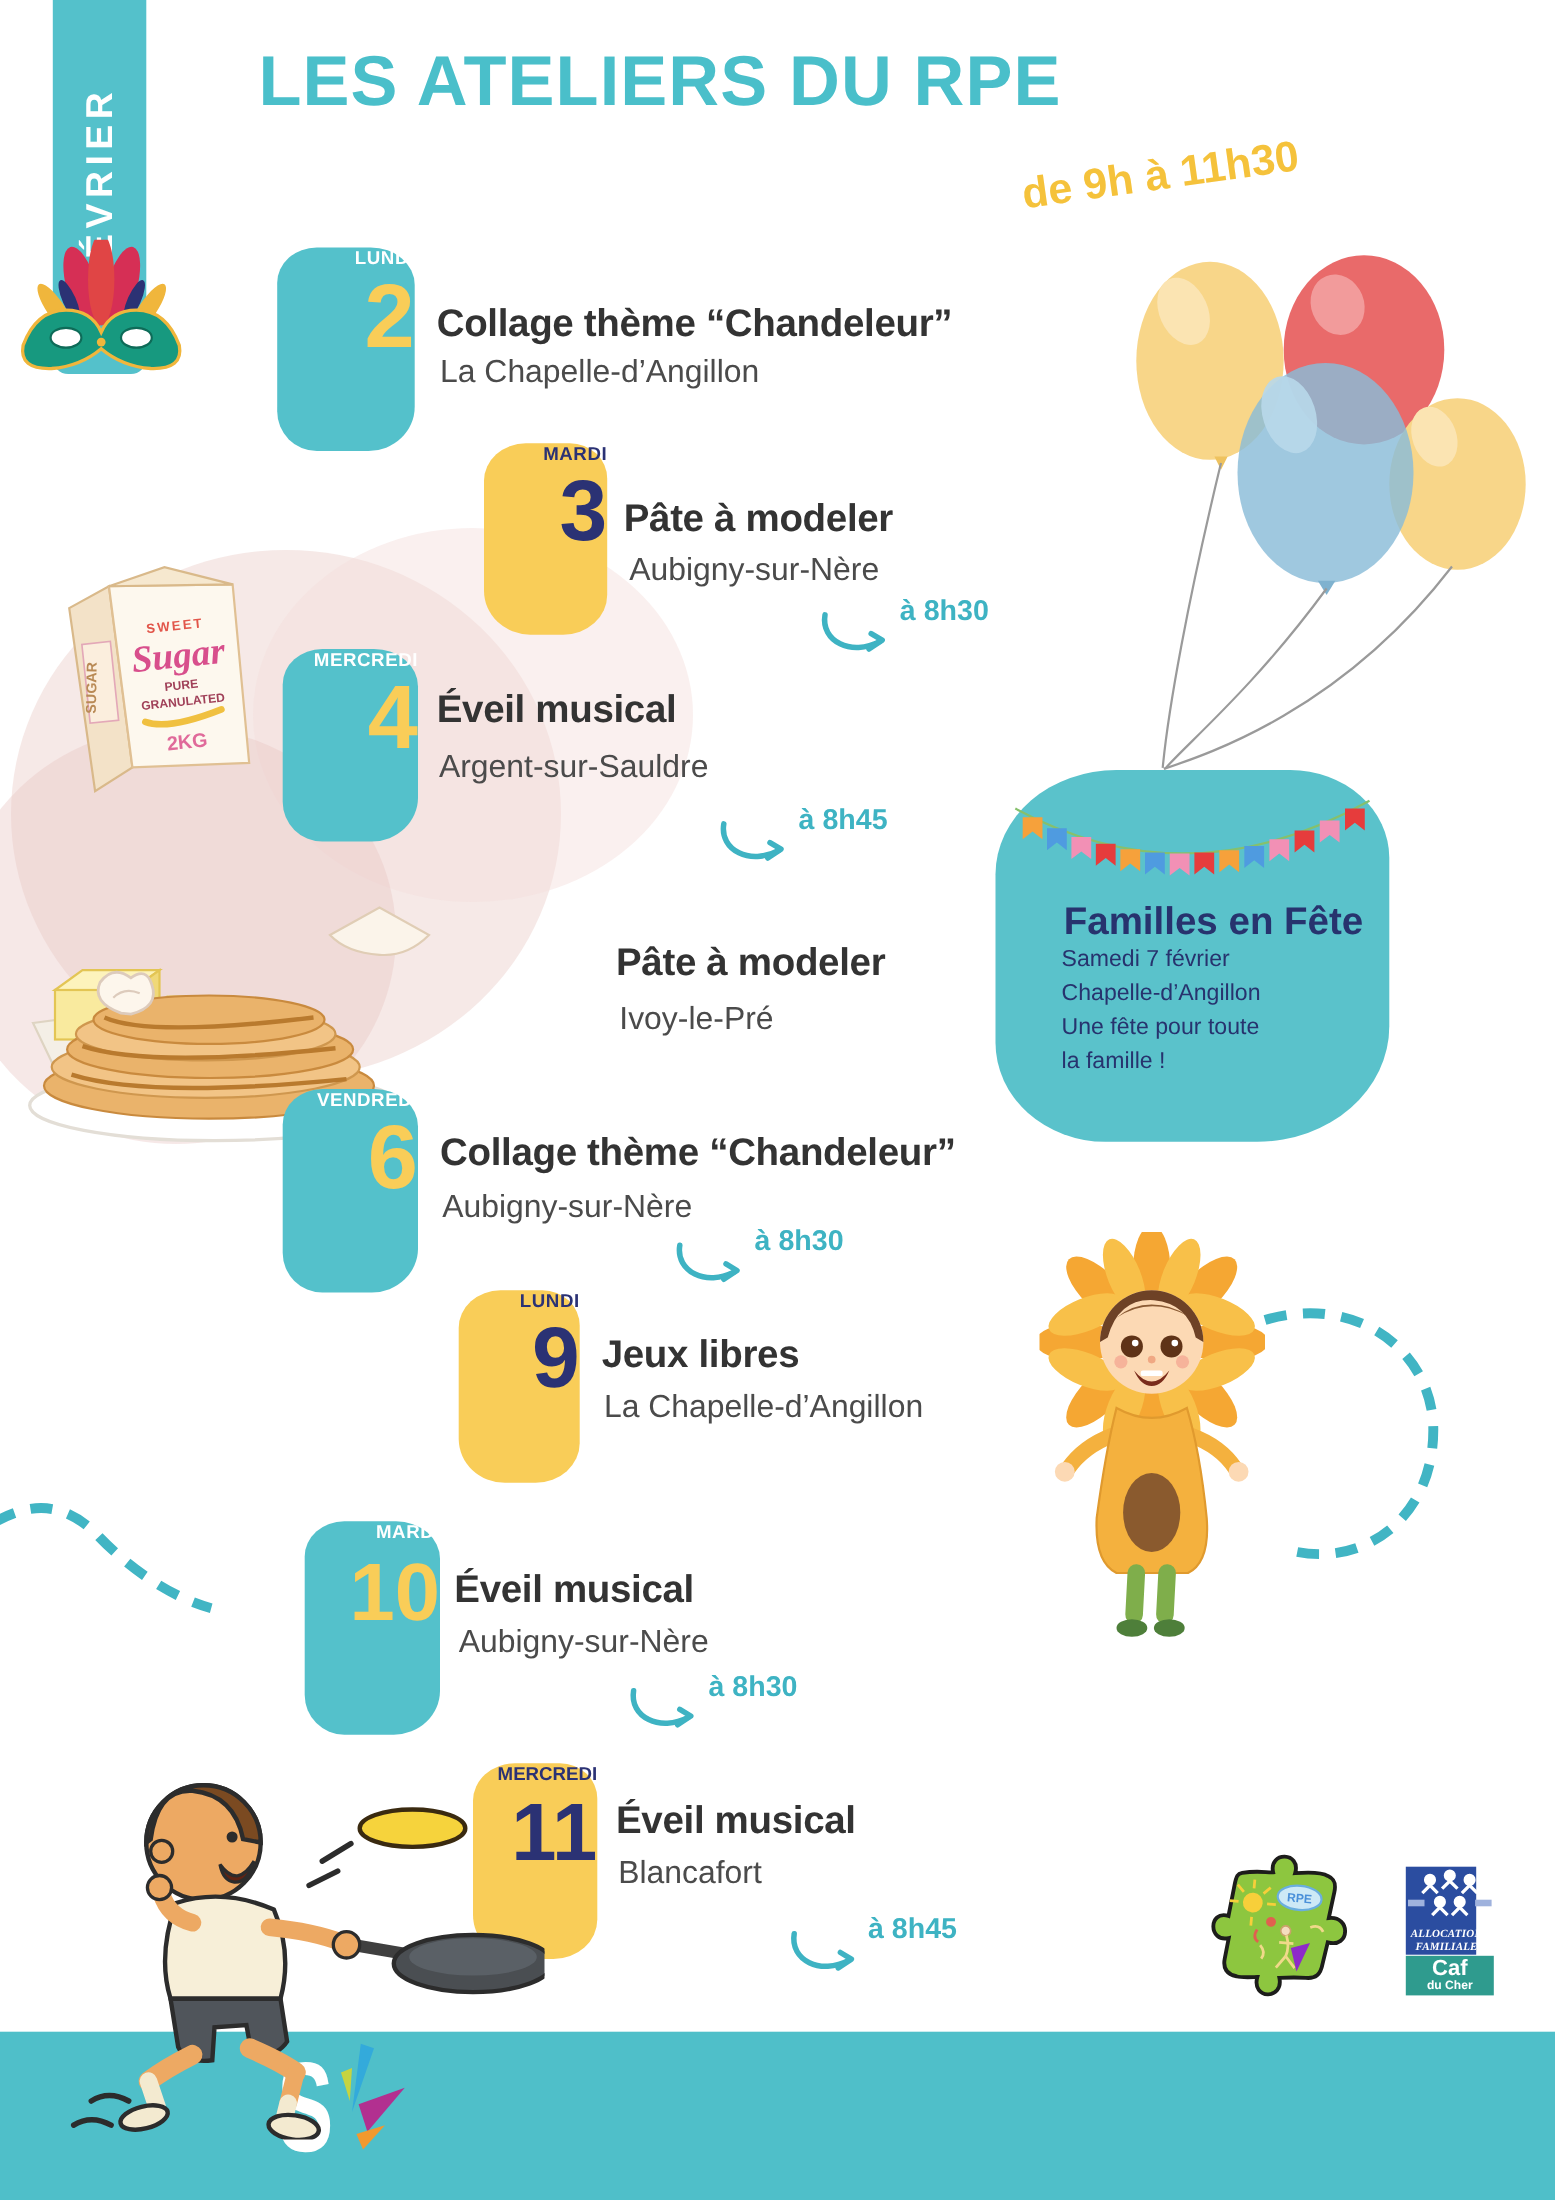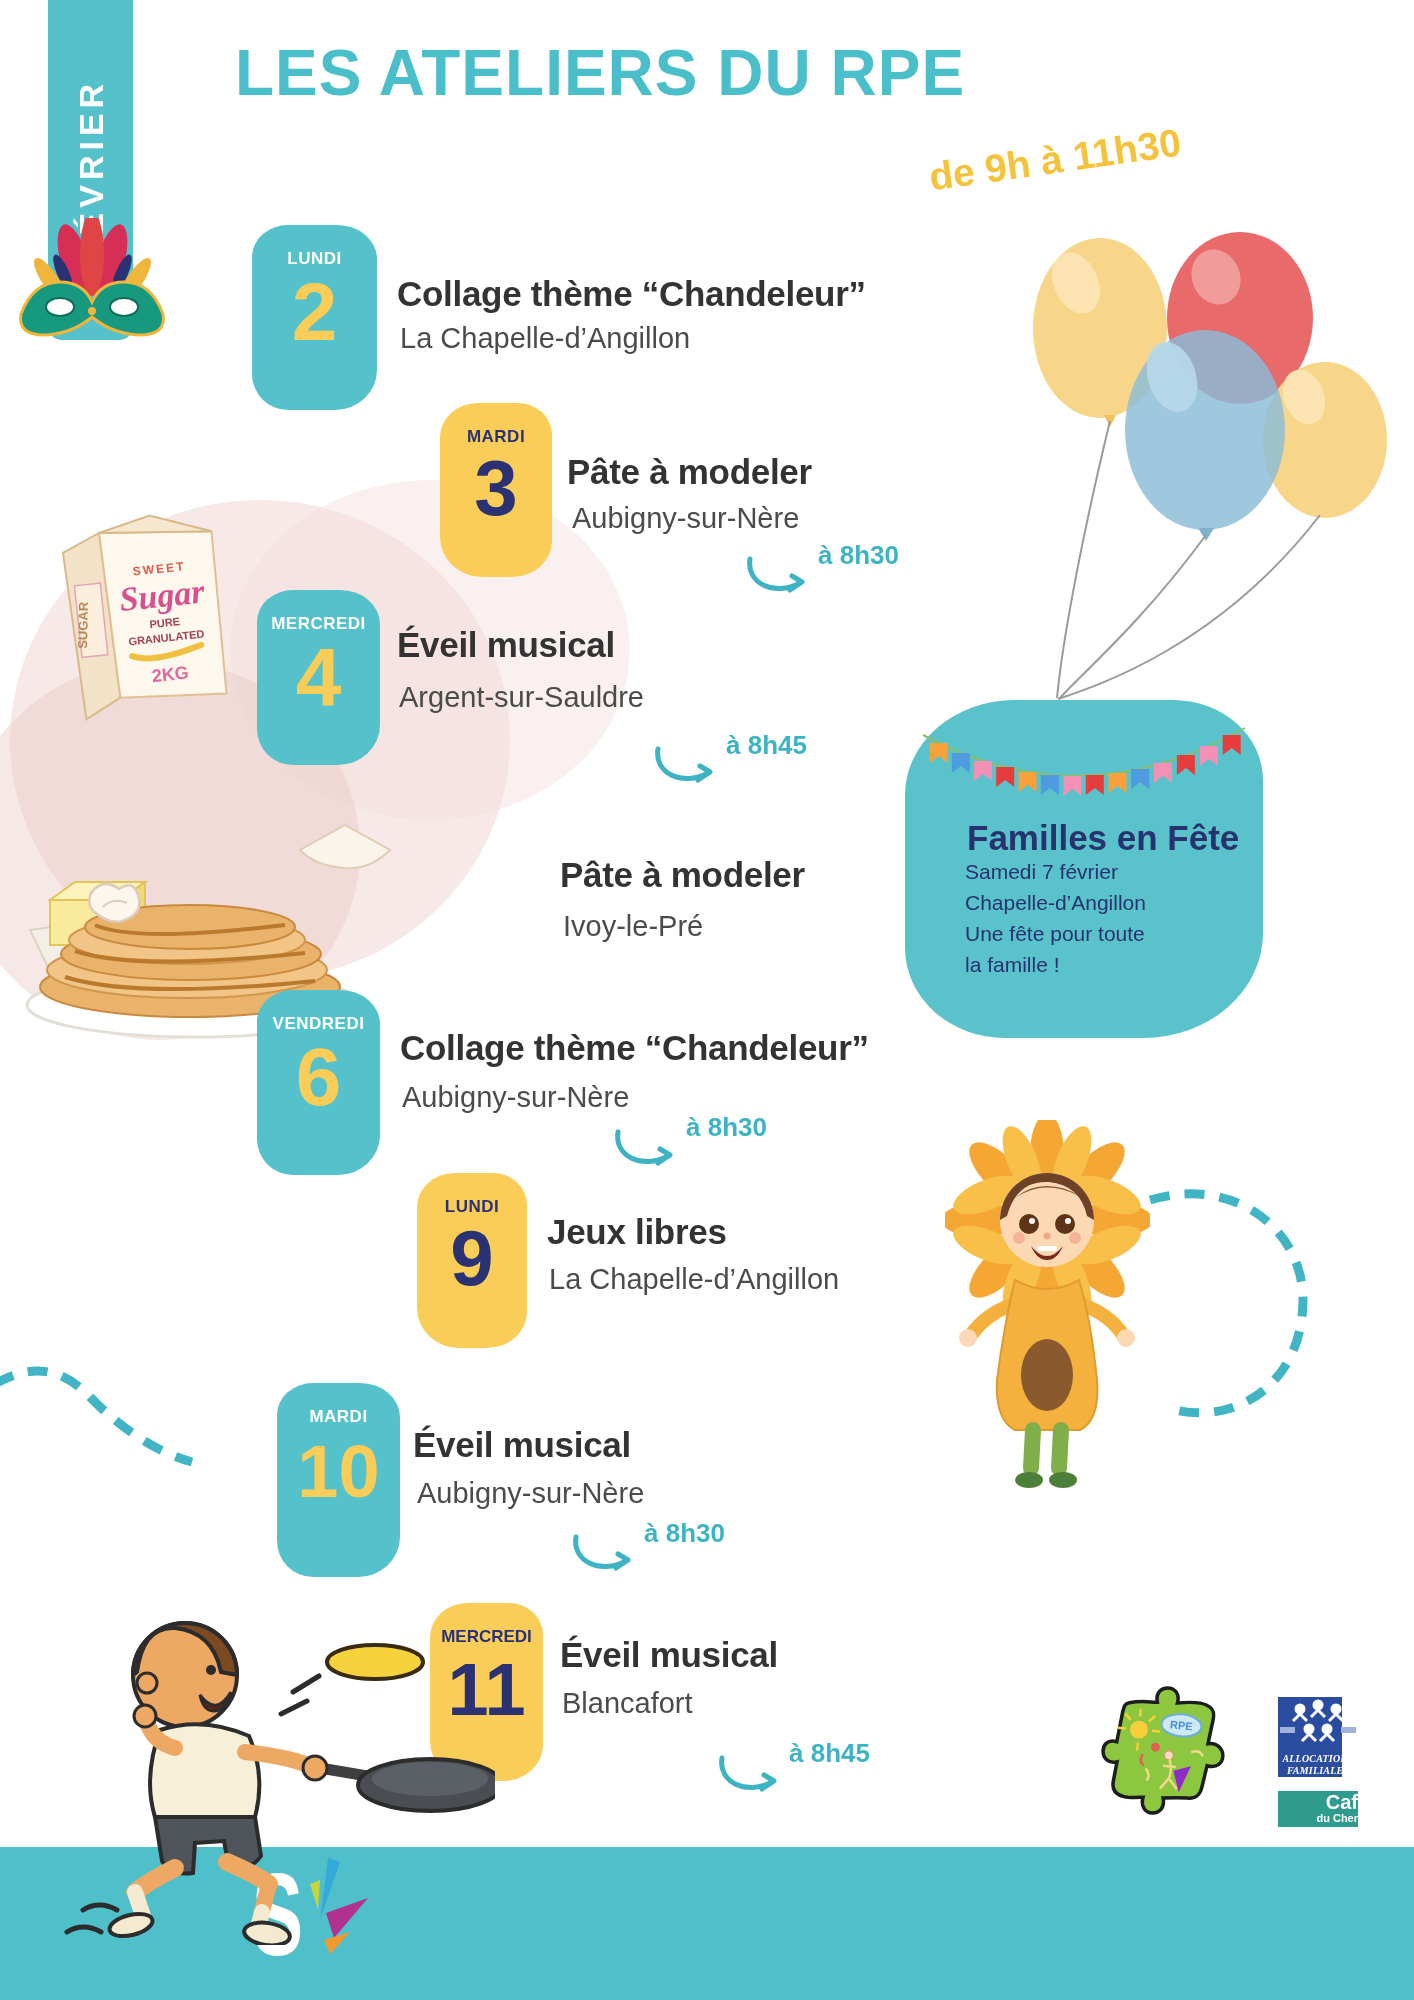--- a/index.html
+++ b/index.html
@@ -9,21 +9,21 @@
 
   .month-ribbon{left:48px;top:0;width:85px;height:340px;background:#54c1cb;border-radius:0 0 14px 14px}
   .month-ribbon span{position:absolute;left:50%;top:50%;transform:translate(-50%,-50%) rotate(-90deg);
     white-space:nowrap;color:#fff;font-weight:800;font-size:34px;letter-spacing:5px}
 
   .main-title{left:230px;top:36px;width:740px;text-align:center;color:#4abfca;
     font-weight:900;font-size:64px;letter-spacing:1px;white-space:nowrap}
   .time-range{left:915px;top:138px;width:280px;text-align:center;color:#f5c23b;
     font-weight:800;font-size:39px;transform:rotate(-8deg);white-space:nowrap}
 
-  .badge{position:absolute;display:flex;flex-direction:column;align-items:center;padding-top:24px}
+  .badge{position:absolute;display:flex;flex-direction:column;align-items:flex-end;}
   .badge .day{font-weight:800;font-size:17px;letter-spacing:.5px}
   .badge .num{font-weight:800;font-size:82px;line-height:.95;margin-top:4px}
   .badge.teal{background:#54c1cb;border-radius:36px 40px 42px 36px / 32px 34px 40px 36px}
   .badge.teal .day{color:#ffffff}
   .badge.teal .num{color:#f9cd58}
   .badge.yellow{background:#f9cd58;border-radius:38px 34px 40px 42px / 34px 32px 36px 40px}
   .badge.yellow .day{color:#2b3274}
   .badge.yellow .num{color:#2b3274}
 
   .etitle{position:absolute;font-weight:800;font-size:35px;color:#333333;letter-spacing:-.3px;white-space:nowrap}
@@ -40,21 +40,21 @@
   .footer-text{left:400px;top:1879px;width:780px;text-align:center;color:#ffffff;
     font-weight:800;font-size:26px;line-height:35px}
   .s-logo{left:252px;top:1866px;color:#ffffff;font-weight:900;font-size:116px;line-height:.85;
     transform:scaleX(.66);transform-origin:left top}
 
   .caf-logo{left:1278px;top:1697px;width:80px;height:118px}
   .caf-top{width:64px;height:80px;background:#2b4da0;position:relative}
   .caf-top .t1{position:absolute;left:0;width:80px;text-align:center;top:56px;color:#fff;
     font-family:"Liberation Serif",serif;font-style:italic;font-weight:700;font-size:10px;letter-spacing:.2px}
   .caf-top .t2{top:68px}
-  .caf-bottom{width:80px;height:36px;margin-top:14px;background:#2f9b8e;text-align:right;color:#fff}
+  .caf-bottom{width:80px;height:36px;margin-top:1px;background:#2f9b8e;text-align:center;color:#fff}
   .caf-bottom .name{font-weight:700;font-size:20px;line-height:20px;padding-top:1px}
   .caf-bottom .sub{font-weight:700;font-size:11px;line-height:12px}
 </style>
 </head>
 <body>
 
 <div class="page">
 
   <svg class="abs" style="left:0;top:430px" width="660" height="620" viewBox="0 0 660 620">
     <ellipse cx="260" cy="310" rx="250" ry="240" fill="#eed3d0" opacity=".5"></ellipse>

